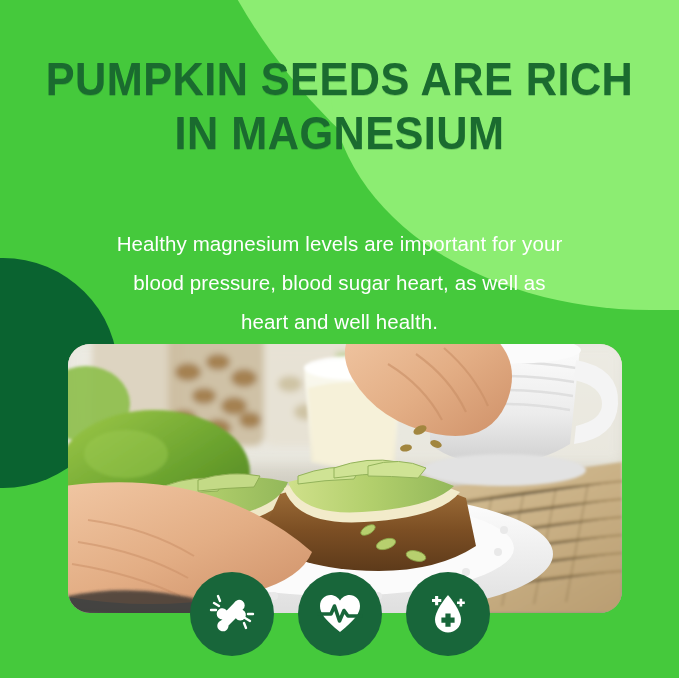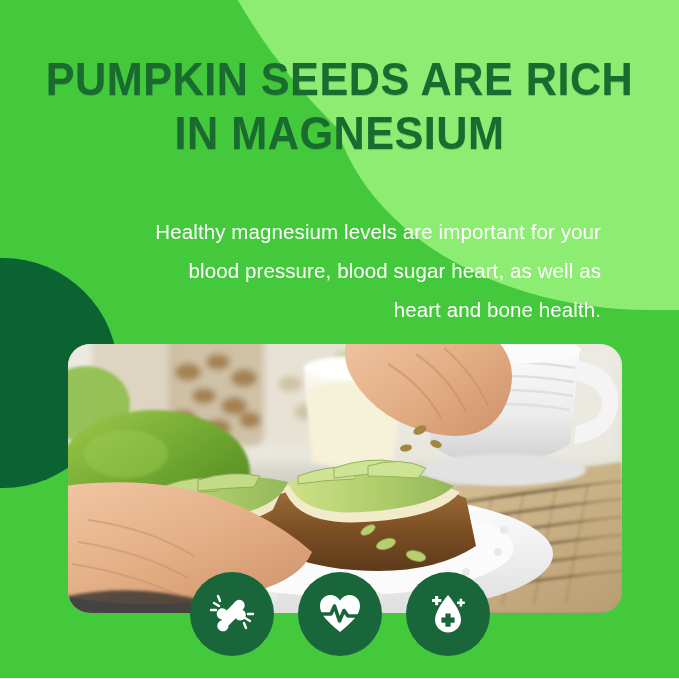--- a/index.html
+++ b/index.html
@@ -63,24 +63,24 @@
     text-transform: uppercase;
     transform: scaleX(0.92);
     transform-origin: 50% 0;
     text-shadow: 0 1px 0 rgba(10,70,30,0.22);
   }
   .headline .hl-line { display: block; white-space: nowrap; }
 
   
   .subtitle {
     position: absolute;
-    top: 212px;
+    top: 224px;
     left: 78px;
     width: 523px;
-    text-align: right;
+    text-align: center;
     color: #ffffff;
     font-size: 20.5px;
     line-height: 39px;
     letter-spacing: 0.1px;
   }
   .subtitle .sub-line { display: block; }
 
   
   .photo {
     position: absolute;
@@ -125,21 +125,21 @@
   <div class="bg-dark-circle"></div>
 
   <div class="headline">
     <span class="hl-line">Pumpkin Seeds Are Rich</span>
     <span class="hl-line">In Magnesium</span>
   </div>
 
   <div class="subtitle">
     <span class="sub-line">Healthy magnesium levels are important for your</span>
     <span class="sub-line">blood pressure, blood sugar heart, as well as</span>
-    <span class="sub-line">heart and bone health.</span>
+    <span class="sub-line">heart and well health.</span>
   </div>
 
   <div class="photo">
     <svg viewBox="0 0 554 269" preserveAspectRatio="xMidYMid slice" role="img">
       <defs>
         <linearGradient id="bgBlur" x1="0" y1="0" x2="0" y2="1">
           <stop offset="0%" stop-color="#e6e4dc"></stop>
           <stop offset="45%" stop-color="#dad7cc"></stop>
           <stop offset="100%" stop-color="#8f8c83"></stop>
         </linearGradient>

